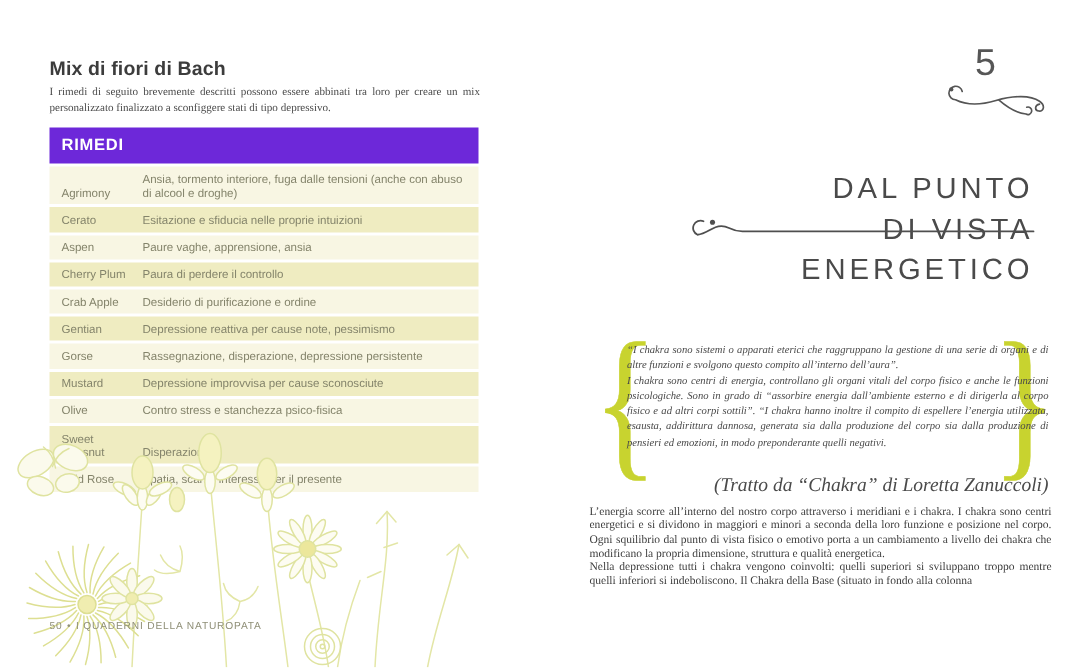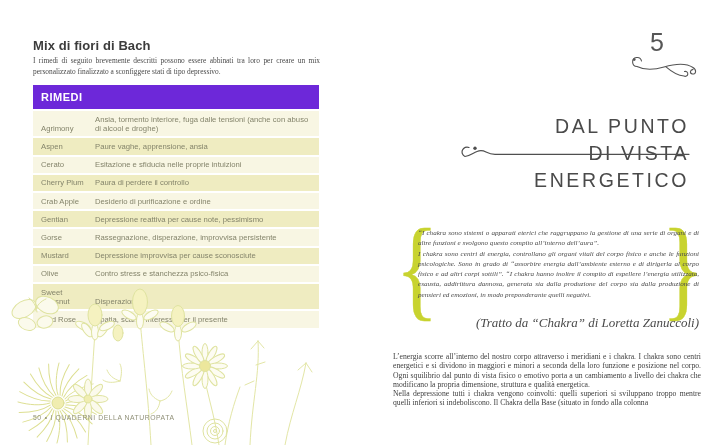--- a/index.html
+++ b/index.html
@@ -67,21 +67,21 @@
   .brace.right { right:-4px; }
   .quote-text {
     position:absolute; left:24px; right:7px; top:10px;
     font-style:italic; font-size:7.1px; line-height:10.3px;
     text-align:justify; color:#4a4a4a;
   }
   .quote-attrib { text-align:right; font-style:italic; font-size:13px;
     line-height:10.3px; color:#4a4a4a; margin-top:18px; }
 
   .rp-body {
-    position:absolute; left:393px; top:352px; width:308px;
+    position:absolute; left:393px; top:336px; width:308px;
     font-size:7.7px; line-height:9.25px; text-align:justify; color:#3e3e3e;
   }
 </style>
 </head>
 <body>
 
 <div class="spread">
 
   <div>
 
@@ -90,42 +90,42 @@
     <p class="lp-intro">I rimedi di seguito brevemente descritti possono essere abbinati tra loro per creare un mix personalizzato finalizzato a sconfiggere stati di tipo depressivo.</p>
 
     <div class="remedies">
       <div class="remedies-head">RIMEDI</div>
       <div>
         <div class="rrow">
           <div class="rcell-name">Agrimony</div>
           <div class="rcell-desc">Ansia, tormento interiore, fuga dalle tensioni (anche con abuso di alcool e droghe)</div>
         </div>
         <div class="rrow">
+          <div class="rcell-name">Cerato</div>
+          <div class="rcell-desc">Esitazione e sfiducia nelle proprie intuizioni</div>
+        </div>
+        <div class="rrow">
           <div class="rcell-name">Aspen</div>
           <div class="rcell-desc">Paure vaghe, apprensione, ansia</div>
         </div>
         <div class="rrow">
-          <div class="rcell-name">Cerato</div>
-          <div class="rcell-desc">Esitazione e sfiducia nelle proprie intuizioni</div>
-        </div>
-        <div class="rrow">
           <div class="rcell-name">Cherry Plum</div>
           <div class="rcell-desc">Paura di perdere il controllo</div>
         </div>
         <div class="rrow">
           <div class="rcell-name">Crab Apple</div>
           <div class="rcell-desc">Desiderio di purificazione e ordine</div>
         </div>
         <div class="rrow">
           <div class="rcell-name">Gentian</div>
           <div class="rcell-desc">Depressione reattiva per cause note, pessimismo</div>
         </div>
         <div class="rrow">
           <div class="rcell-name">Gorse</div>
-          <div class="rcell-desc">Rassegnazione, disperazione, improvvisa persistente</div>
+          <div class="rcell-desc">Rassegnazione, disperazione, depressione persistente</div>
         </div>
         <div class="rrow">
           <div class="rcell-name">Mustard</div>
           <div class="rcell-desc">Depressione improvvisa per cause sconosciute</div>
         </div>
         <div class="rrow">
           <div class="rcell-name">Olive</div>
           <div class="rcell-desc">Contro stress e stanchezza psico-fisica</div>
         </div>
         <div class="rrow">

